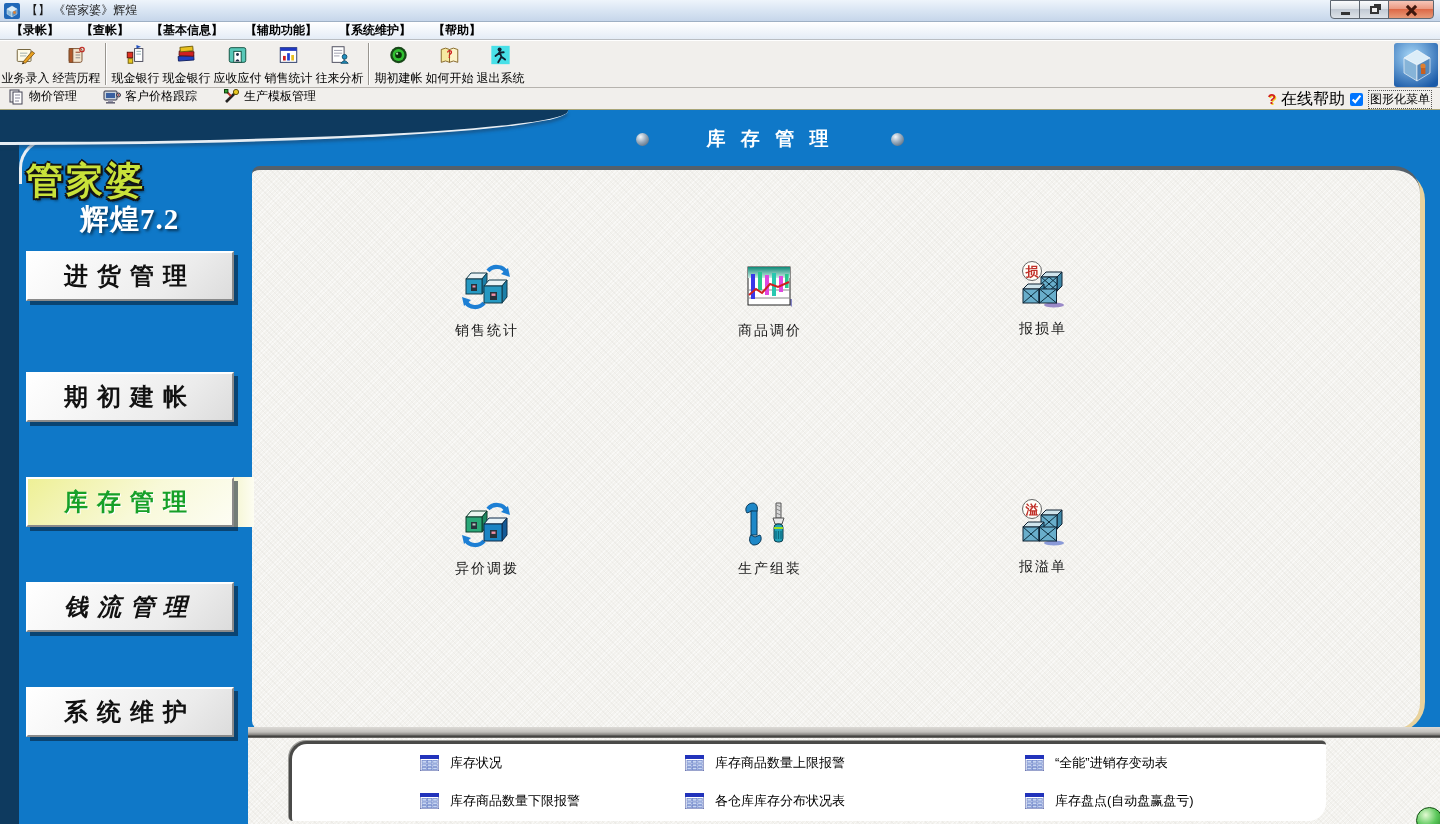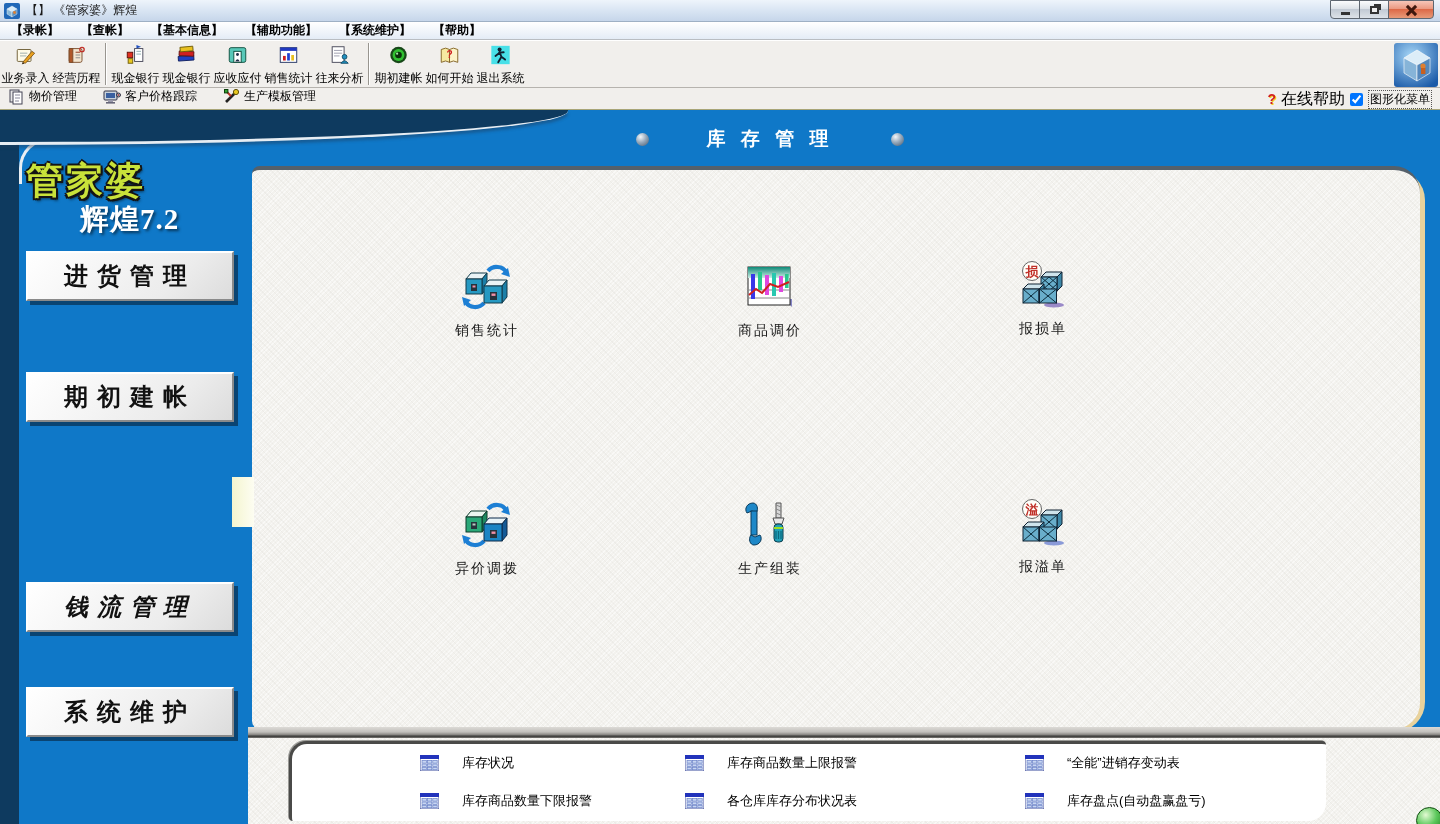--- a/index.html
+++ b/index.html
@@ -101,21 +101,21 @@
   .mi svg{width:54px;height:50px;}
   .mi .milabel{font-size:14px;color:#1a1a1a;letter-spacing:2px;margin-top:6px;white-space:nowrap;}
 
   
   .divider{position:absolute;left:248px;top:617px;width:1192px;height:11px;z-index:2;
     background:linear-gradient(180deg,#dcdad6 0,#c2c0bc 45%,#8e8c88 68%,#3a3a38 84%,#7a7874 100%);}
   .bottom-area{position:absolute;left:248px;top:628px;width:1192px;height:86px;z-index:1;}
   .reports-panel{position:absolute;left:289px;top:631px;width:1037px;height:80px;z-index:3;
     background:#ffffff;border-left:3px solid #4a4a48;border-top:3px solid #4a4a48;
     border-radius:18px 4px 18px 4px;box-shadow:-1px -1px 0 #9a9a96;}
-  .rp-item{position:absolute;display:flex;align-items:center;gap:23px;cursor:pointer;height:20px;}
+  .rp-item{position:absolute;display:flex;align-items:center;gap:11px;cursor:pointer;height:20px;}
   .rp-item svg{width:19px;height:16px;flex:0 0 auto;}
   .rp-item .rplabel{font-size:13px;color:#000;white-space:nowrap;}
   .green-sphere{position:absolute;left:1416px;top:697px;width:27px;height:27px;border-radius:50%;z-index:4;
     background:radial-gradient(circle at 35% 28%,#e2fad2,#5cc85c 45%,#187818);
     border:1px solid #0c4c0c;}
 </style>
 </head>
 <body>
 
 <div class="screen">
@@ -308,20 +308,21 @@
     <div class="navy-edge"></div>
     <div class="side-top"></div>
     <div class="swoosh"></div>
 
     <div class="logo1">管家婆</div>
     <div class="logo2">辉煌7.2</div>
 
     <div class="navbtn" style="top:141px;">进货管理</div>
     <div class="navbtn" style="top:262px;">期初建帐</div>
     <div class="tab-notch" style="top:367px;"></div>
+    <div class="navbtn selected" style="top:367px;">库存管理</div>
     <div class="navbtn" style="top:472px;font-style:italic;">钱流管理</div>
     <div class="navbtn" style="top:577px;">系统维护</div>
 
     <div class="page-header">
       <div class="sphere"></div>
       <div class="header-title">库 存 管 理</div>
       <div class="sphere"></div>
     </div>
 
     <div class="tan-shadow"></div>

